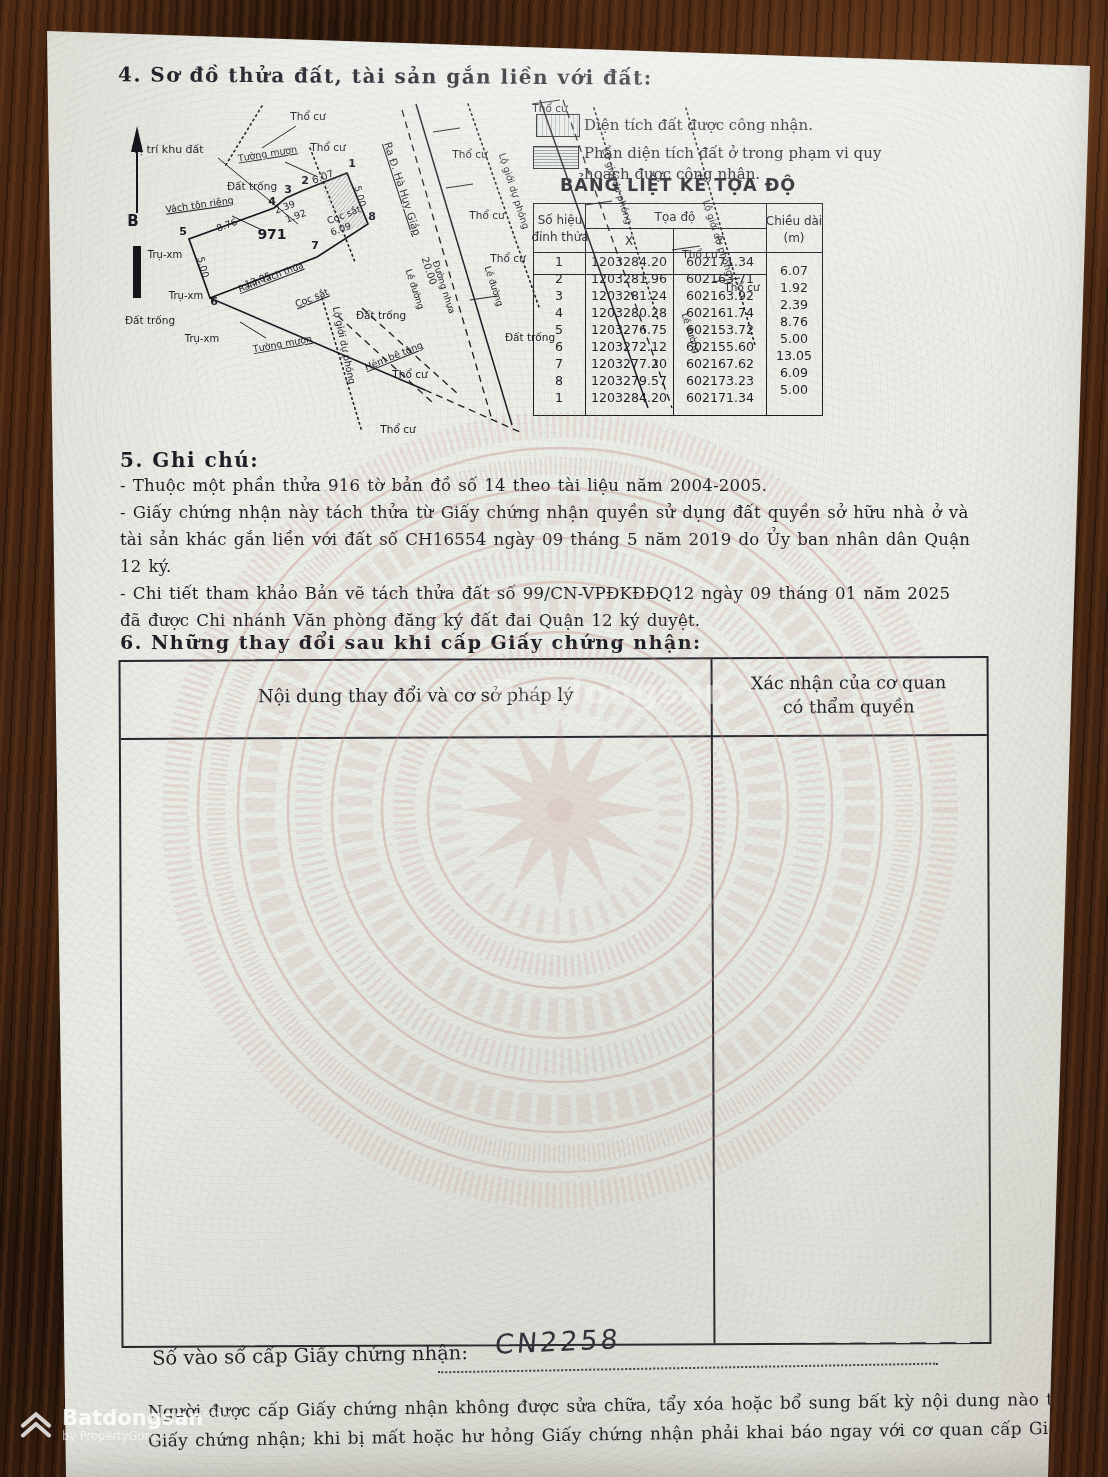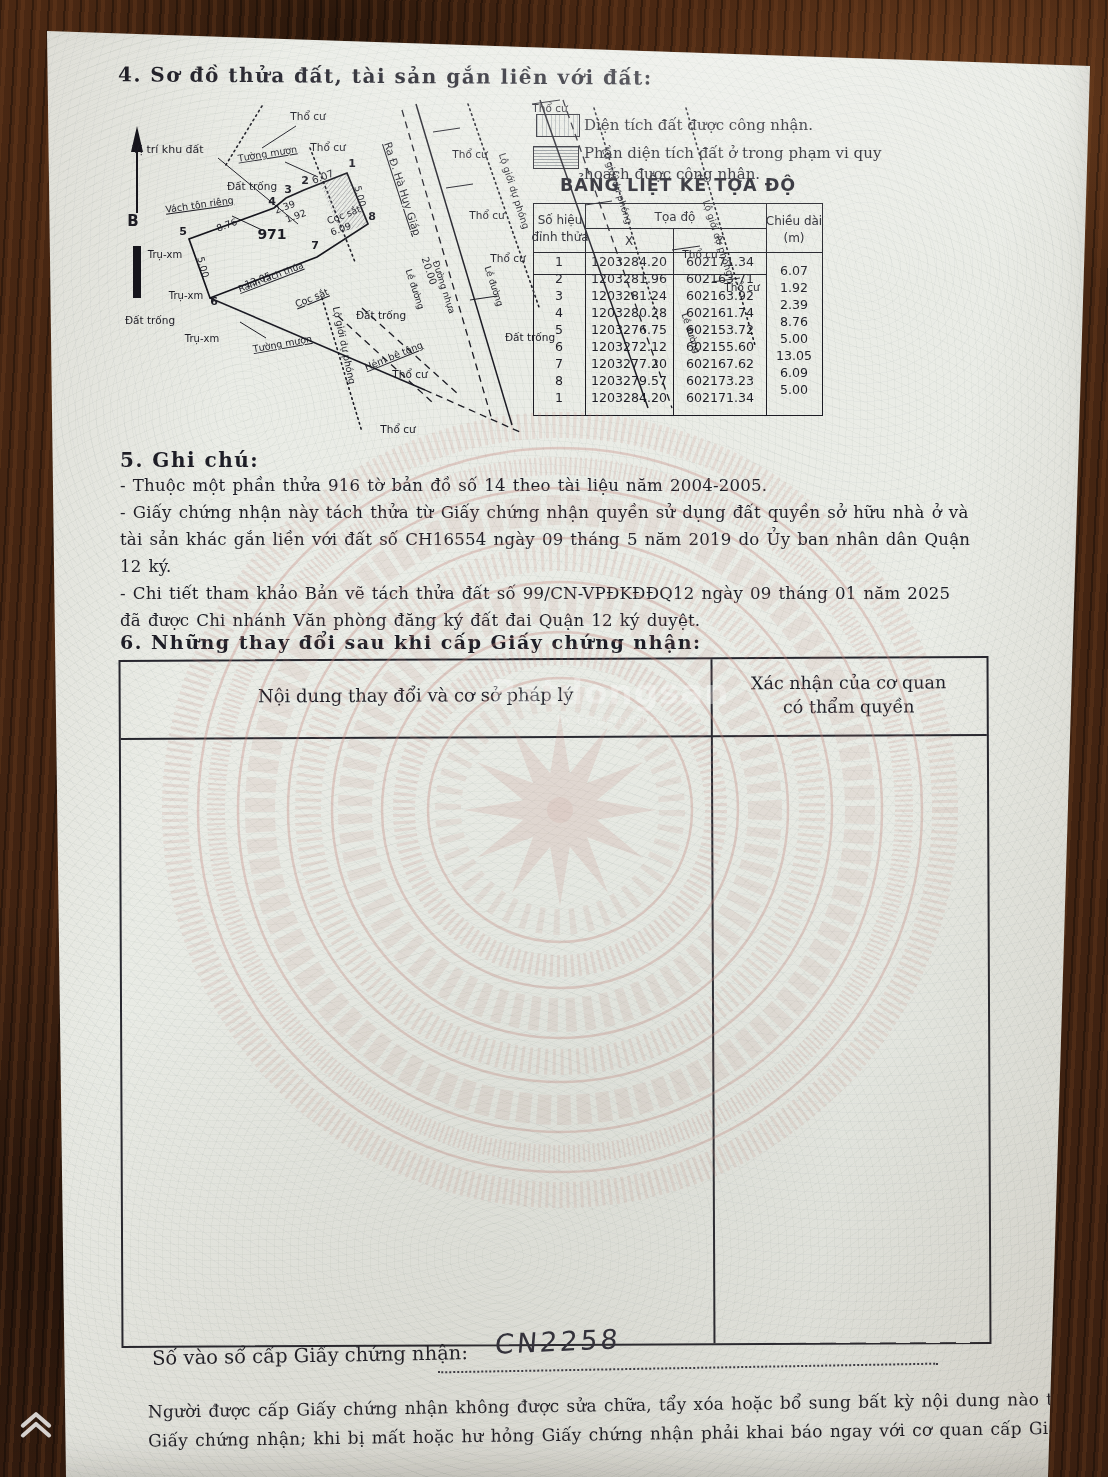--- a/index.html
+++ b/index.html
@@ -316,13 +316,19 @@
 
 <div class="lighting"></div>
 
 <div class="wm-logo">
   <svg width="36" height="40" viewBox="0 0 44 44">
     <g stroke="rgba(255,255,255,.8)" stroke-width="5" fill="none" stroke-linejoin="round" stroke-linecap="round">
       <path d="M6 24 L22 10 L38 24"></path>
       <path d="M6 36 L22 22 L38 36"></path>
     </g>
   </svg>
+  <div>
+    <div class="name">
+      <span>Batdongsan</span><span class="tld">com.vn</span>
+    </div>
+    <div class="sub">by PropertyGuru</div>
+  </div>
 </div>
 
 </body></html>

